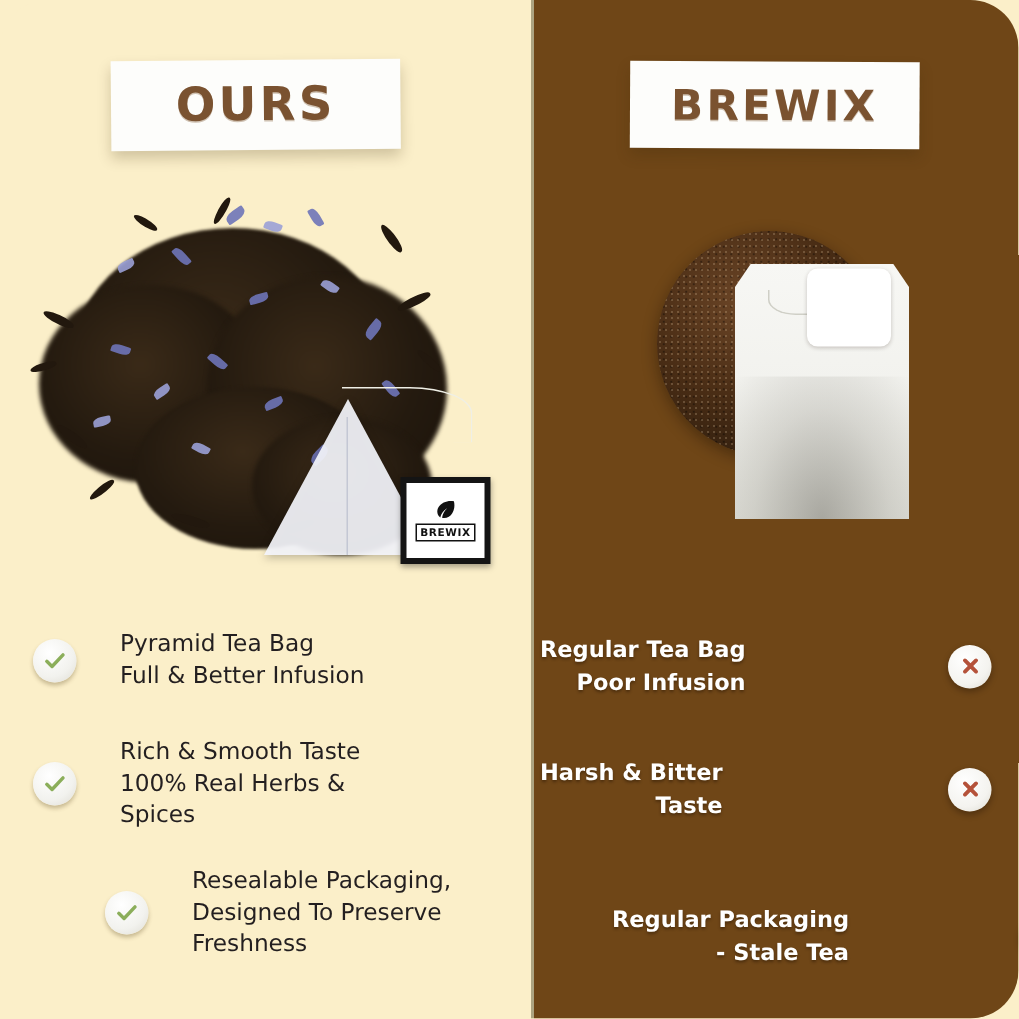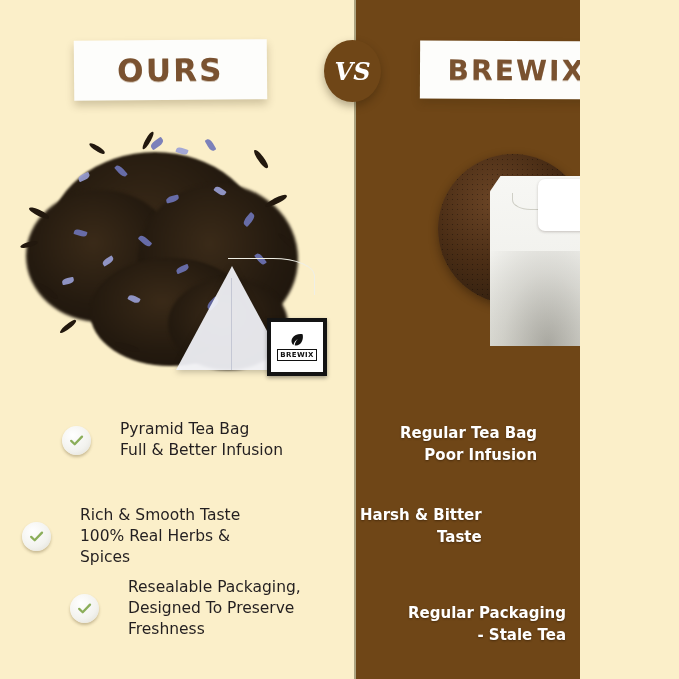--- a/index.html
+++ b/index.html
@@ -8,23 +8,24 @@
   }
   body {
     width: 679px;
     height: 679px;
     overflow: hidden;
     font-family: "Liberation Sans", sans-serif;
     background: #FBEFC9;
   }
   .infographic {
     position: relative;
-    width: 580px;
+    width: 679px;
     height: 679px;
     overflow: hidden;
+    border-radius: 32px;
   }
 
   
   .panel {
     position: absolute;
     top: 0;
     height: 679px;
   }
   .panel-left {
     left: 0;
@@ -294,22 +295,22 @@
   .row {
     position: absolute;
     display: flex;
     align-items: center;
     width: 100%;
     box-sizing: border-box;
   }
   .list-left  .row { padding-left: 22px; }
   .list-right .row { padding-right: 18px; justify-content: space-between; }
 
-  .row-1 { top: 0px;   height: 72px; margin-left: 40px; }
-  .row-2 { top: 96px;  height: 72px; }
+  .row-1 { top: 0px;   height: 72px; }
+  .row-2 { top: 82px;  height: 72px; }
   .row-3 { top: 168px; height: 72px; margin-left: 48px; }
 
   .list-right .row-1 { top: 4px; }
   .list-right .row-2 { top: 86px; }
   .list-right .row-3 { top: 184px; gap: 32px; }
 
   .item-text {
     font-family: "DejaVu Sans", sans-serif;
     line-height: 21px;
     white-space: pre-line;
@@ -354,23 +355,20 @@
 <div class="infographic">
 
   <div class="panel panel-left"></div>
   <div class="panel panel-right"></div>
   <div class="divider"></div>
 
   <div class="header-box" id="box-ours">
     <span class="header-label">OURS</span>
   </div>
 
-  <div class="vs-badge">
-    <span class="vs-label">VS</span>
-  </div>
 
   <div class="header-box" id="box-theirs">
     <span class="header-label">BREWIX</span>
   </div>
 
   <div class="art-left">
     <div class="tea-pile">
       <div class="tea-blob b1"></div>
       <div class="tea-blob b2"></div>
       <div class="tea-blob b3"></div>

